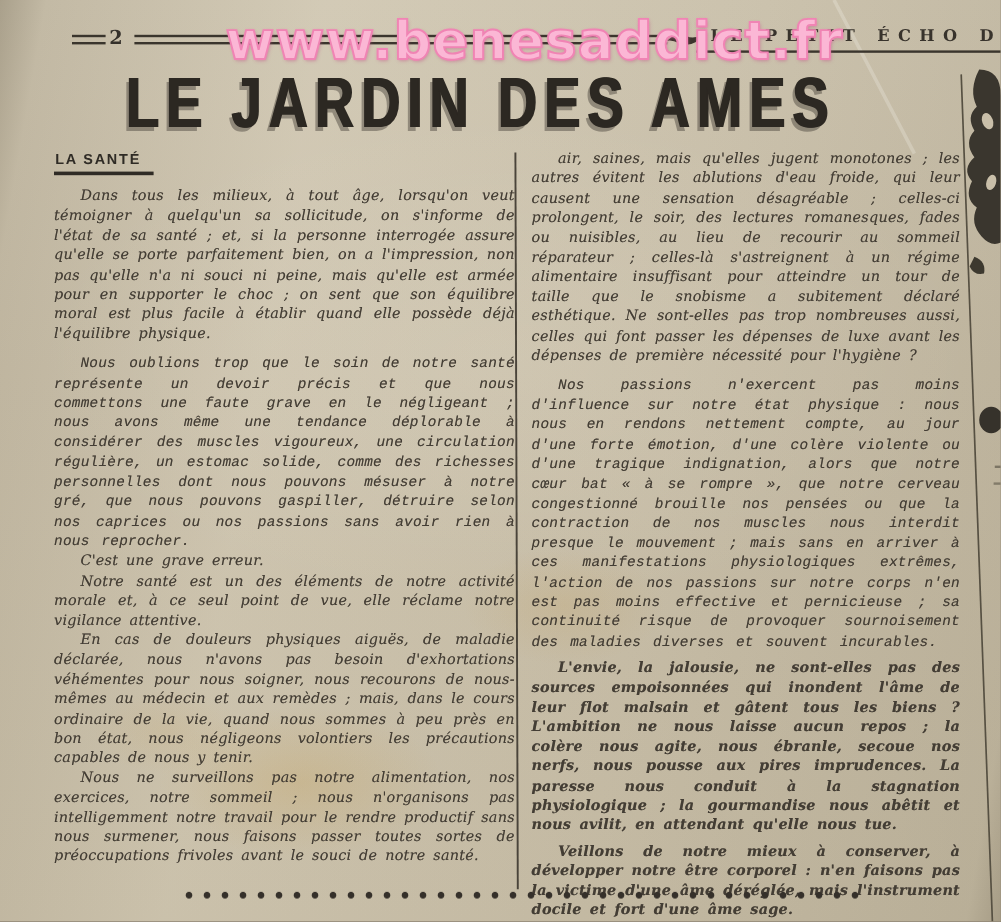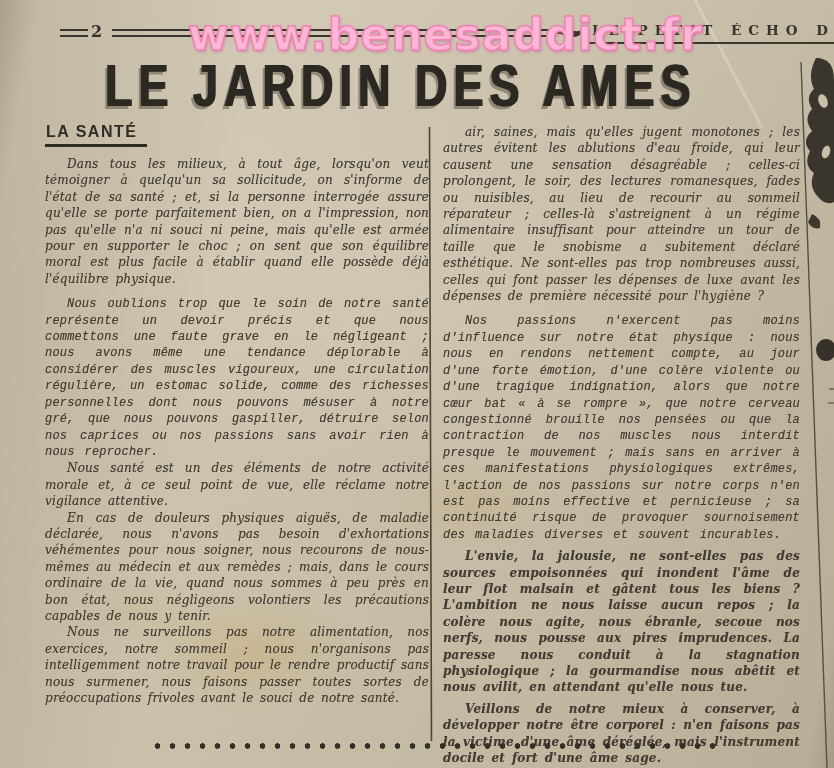--- a/index.html
+++ b/index.html
@@ -36,21 +36,21 @@
     letter-spacing:6px;color:#2c2822;transform:scaleY(1.32);transform-origin:50% 0;
     text-shadow:-2px 2px 0 rgba(44,40,34,0.38), 1.5px 0 0 #2c2822;
     white-space:nowrap;
   }
   
   .col{position:absolute;z-index:2;}
   .col-left{left:45px;top:122px;width:384px;}
   .col-right{left:443px;top:124px;width:357px;}
   .section-heading{
     display:inline-block;font-family:"Liberation Sans","DejaVu Sans",sans-serif;font-weight:bold;
-    font-size:16px;letter-spacing:1.5px;color:#2f2b25;border-bottom:3.6px solid #2f2b25;
+    font-size:12px;letter-spacing:1.5px;color:#2f2b25;border-bottom:3.6px solid #2f2b25;
     padding:0 10px 3px 1px;margin:0 0 9px 0;
   }
   .para{
     margin:0;font-style:italic;font-size:12px;line-height:16.4px;text-align:justify;
     text-indent:22px;letter-spacing:0.2px;word-spacing:2.5px;color:#433d34;
     text-shadow:0 0 0.5px rgba(67,61,52,0.55);hyphens:none;
   }
   .gap-s{margin-top:5px;font-weight:bold;}
   .gap-m{margin-top:9px;font-family:Liberation Mono, monospace;}
   
@@ -96,21 +96,22 @@
   <div class="masthead">LE PETIT ÉCHO DE</div>
   <div class="masthead-underline"></div>
   <div class="watermark">www.benesaddict.fr</div>
 
   <h1 class="title">LE JARDIN DES AMES</h1>
 
   <div class="col col-left">
     <div class="section-heading">LA SANTÉ</div>
     <p class="para">Dans tous les milieux, à tout âge, lorsqu'on veut témoigner à quelqu'un sa sollicitude, on s'informe de l'état de sa santé ; et, si la personne interrogée assure qu'elle se porte parfaitement bien, on a l'impression, non pas qu'elle n'a ni souci ni peine, mais qu'elle est armée pour en supporter le choc ; on sent que son équilibre moral est plus facile à établir quand elle possède déjà l'équilibre physique.</p>
     <p class="para gap-m">Nous oublions trop que le soin de notre santé représente un devoir précis et que nous commettons une faute grave en le négligeant ; nous avons même une tendance déplorable à considérer des muscles vigoureux, une circulation régulière, un estomac solide, comme des richesses personnelles dont nous pouvons mésuser à notre gré, que nous pouvons gaspiller, détruire selon nos caprices ou nos passions sans avoir rien à nous reprocher.</p>
-    <p class="para">Nous santé est un des éléments de notre activité morale et, à ce seul point de vue, elle réclame notre vigilance attentive.</p>
+    <p class="para">C'est une grave erreur.</p>
+    <p class="para">Notre santé est un des éléments de notre activité morale et, à ce seul point de vue, elle réclame notre vigilance attentive.</p>
     <p class="para">En cas de douleurs physiques aiguës, de maladie déclarée, nous n'avons pas besoin d'exhortations véhémentes pour nous soigner, nous recourons de nous-mêmes au médecin et aux remèdes ; mais, dans le cours ordinaire de la vie, quand nous sommes à peu près en bon état, nous négligeons volontiers les précautions capables de nous y tenir.</p>
     <p class="para">Nous ne surveillons pas notre alimentation, nos exercices, notre sommeil ; nous n'organisons pas intelligemment notre travail pour le rendre productif sans nous surmener, nous faisons passer toutes sortes de préoccupations frivoles avant le souci de notre santé.</p>
     
   </div>
 
   <div class="col col-right">
     <p class="para">air, saines, mais qu'elles jugent monotones ; les autres évitent les ablutions d'eau froide, qui leur causent une sensation désagréable ; celles-ci prolongent, le soir, des lectures romanesques, fades ou nuisibles, au lieu de recourir au sommeil réparateur ; celles-là s'astreignent à un régime alimentaire insuffisant pour atteindre un tour de taille que le snobisme a subitement déclaré esthétique. Ne sont-elles pas trop nombreuses aussi, celles qui font passer les dépenses de luxe avant les dépenses de première nécessité pour l'hygiène ?</p>
     <p class="para gap-m">Nos passions n'exercent pas moins d'influence sur notre état physique : nous nous en rendons nettement compte, au jour d'une forte émotion, d'une colère violente ou d'une tragique indignation, alors que notre cœur bat « à se rompre », que notre cerveau congestionné brouille nos pensées ou que la contraction de nos muscles nous interdit presque le mouvement ; mais sans en arriver à ces manifestations physiologiques extrêmes, l'action de nos passions sur notre corps n'en est pas moins effective et pernicieuse ; sa continuité risque de provoquer sournoisement des maladies diverses et souvent incurables.</p>
     <p class="para gap-s">L'envie, la jalousie, ne sont-elles pas des sources empoisonnées qui inondent l'âme de leur flot malsain et gâtent tous les biens ? L'ambition ne nous laisse aucun repos ; la colère nous agite, nous ébranle, secoue nos nerfs, nous pousse aux pires imprudences. La paresse nous conduit à la stagnation physiologique ; la gourmandise nous abêtit et nous avilit, en attendant qu'elle nous tue.</p>
     <p class="para gap-s">Veillons de notre mieux à conserver, à développer notre être corporel : n'en faisons pas la victime d'une âme déréglée, mais l'instrument docile et fort d'une âme sage.</p>

